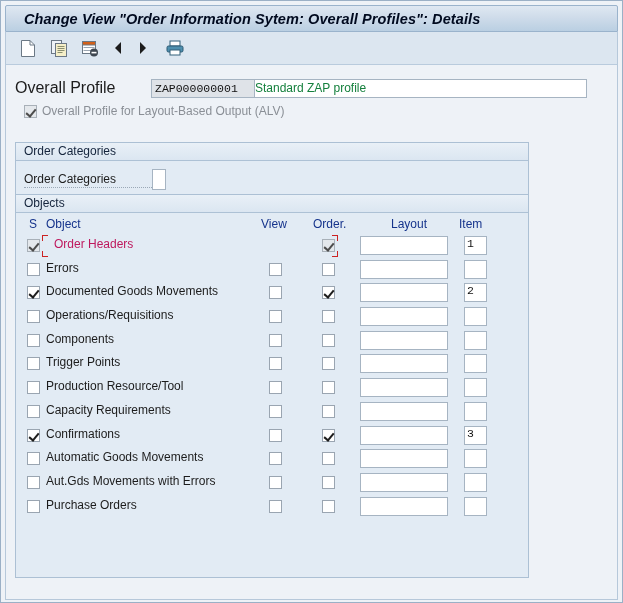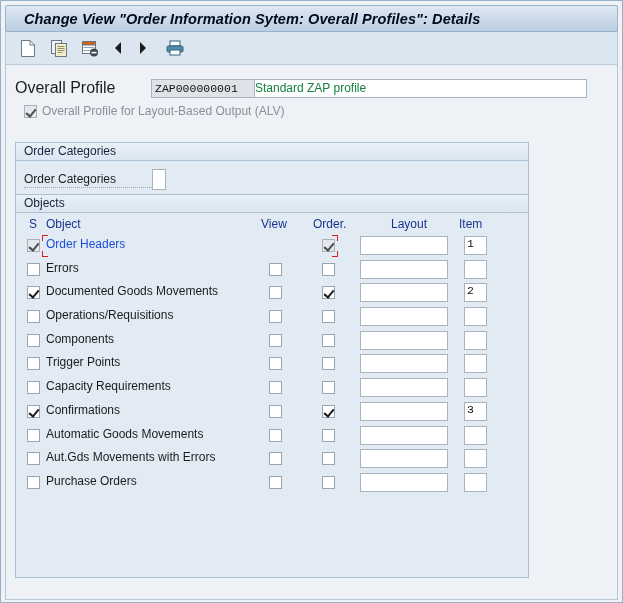--- a/index.html
+++ b/index.html
@@ -251,21 +251,21 @@
 
   .obj-row {
     position: relative;
     height: 23.7px;
   }
   .obj-row .sel-cb   { position: absolute; left: 11px; top: 4px; }
   .obj-row .lbl      {
     position: absolute; left: 30px; top: 2px;
     font-size: 12px; color: #1c1c1c; white-space: nowrap;
   }
-  .obj-row .lbl.dim  { color: #1d4ed8; }
+  .obj-row .lbl.dim  { color: #be185d; margin-left: 8px; }
   .obj-row .hide-cb  { position: absolute; left: 253px; top: 4px; }
   .obj-row .expl-cb  { position: absolute; left: 306px; top: 4px; }
   .obj-row .layout-in {
     position: absolute; left: 344px; top: 1px;
     width: 88px; height: 19px;
     box-sizing: border-box;
     background: #ffffff;
     border: 1px solid #a6b4c2;
     font-size: 12px;
     padding: 0 3px;
@@ -441,20 +441,28 @@
             <div class="obj-row">
               <span class="cb sel-cb"></span>
               <span class="lbl">Trigger Points</span>
               <span class="cb hide-cb"></span>
               <span class="cb expl-cb"></span>
               <span class="layout-in"></span>
               <span class="item-in"></span>
             </div>
             <div class="obj-row">
               <span class="cb sel-cb"></span>
+              <span class="lbl">Production Resource/Tool</span>
+              <span class="cb hide-cb"></span>
+              <span class="cb expl-cb"></span>
+              <span class="layout-in"></span>
+              <span class="item-in"></span>
+            </div>
+            <div class="obj-row">
+              <span class="cb sel-cb"></span>
               <span class="lbl">Capacity Requirements</span>
               <span class="cb hide-cb"></span>
               <span class="cb expl-cb"></span>
               <span class="layout-in"></span>
               <span class="item-in"></span>
             </div>
             <div class="obj-row">
               <span class="cb sel-cb checked"></span>
               <span class="lbl">Confirmations</span>
               <span class="cb hide-cb"></span>

